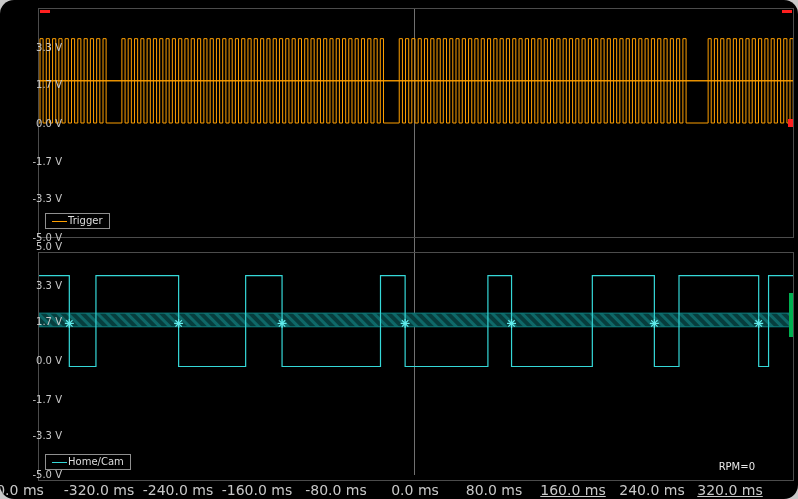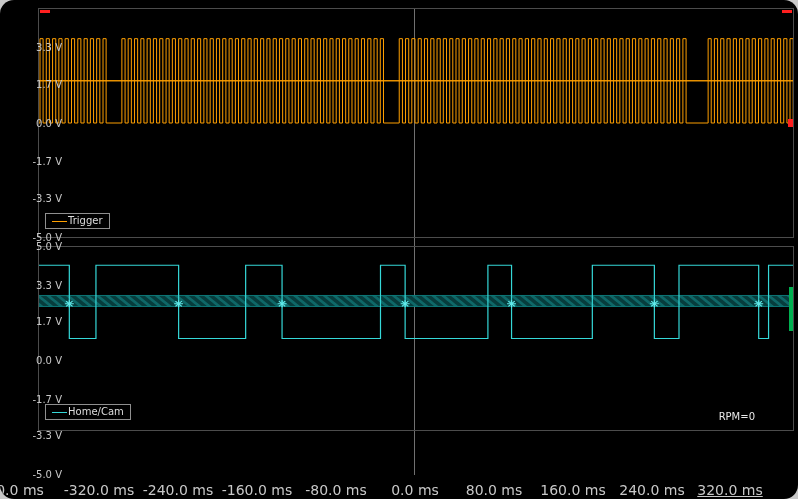--- a/index.html
+++ b/index.html
@@ -2,21 +2,21 @@
 <html><head>
 <meta charset="utf-8">
 <style>
   html,body{margin:0;padding:0;width:798px;height:499px;background:#c9c9c9;
     font-family:"DejaVu Sans","Liberation Sans",sans-serif;}
   .screen{position:relative;width:798px;height:499px;background:#000;
     border-radius:14px;overflow:hidden;}
   .cursor-line{position:absolute;left:414px;top:8px;width:1px;height:467px;background:#707070;}
   .plot{position:absolute;left:38px;width:756px;border:1px solid #4c4c4c;box-sizing:border-box;background:transparent;}
   .plot-top{top:8px;height:230px;}
-  .plot-bottom{top:246px;height:185px;}
+  .plot-bottom{top:252px;height:229px;}
   .plot svg{position:absolute;left:0;top:0;width:100%;height:100%;display:block;}
   .ylab{position:absolute;left:0;width:33px;text-align:right;font-size:10px;color:#c8c8c8;
     transform:translateY(-50%);white-space:nowrap;margin-left:29px;}
   .xlab{position:absolute;top:482px;transform:translateX(-50%);font-size:14px;color:#c8c8c8;white-space:nowrap;}
   .legend{position:absolute;left:6px;display:flex;align-items:center;gap:1px;
     border:1px solid #8f8f8f;background:#000;padding:1px 6px;font-size:10px;color:#ddd;line-height:12px;}
   .legend .swatch{display:inline-block;width:15px;height:0;border-top:1px solid #fff;}
   .clip{position:absolute;background:#ff1f1f;}
   .level-marker{position:absolute;right:0;top:40px;width:4px;height:44px;background:#00b050;}
   .rpm{position:absolute;right:38px;bottom:8px;font-size:10px;color:#e8e8e8;}
@@ -118,16 +118,16 @@
     <span class="ylab" style="top: 398.8px;">-1.7 V</span>
     <span class="ylab" style="top: 435.2px;">-3.3 V</span>
     <span class="ylab" style="top: 474px;">-5.0 V</span>
     <span class="xlab" style="left: 20px;">0.0 ms</span>
     <span class="xlab" style="left: 99px;">-320.0 ms</span>
     <span class="xlab" style="left: 178px;">-240.0 ms</span>
     <span class="xlab" style="left: 257px;">-160.0 ms</span>
     <span class="xlab" style="left: 336px;">-80.0 ms</span>
     <span class="xlab" style="left: 415px;">0.0 ms</span>
     <span class="xlab" style="left: 494px;">80.0 ms</span>
-    <span class="xlab" style="left: 573px;">160.0 ms</span>
+    <span class="xlab" style="left: 573px; text-decoration: underline;">160.0 ms</span>
     <span class="xlab" style="left: 652px;">240.0 ms</span>
     <span class="xlab" style="left: 730px; text-decoration: underline;">320.0 ms</span>
   </div>
 
 </body></html>

